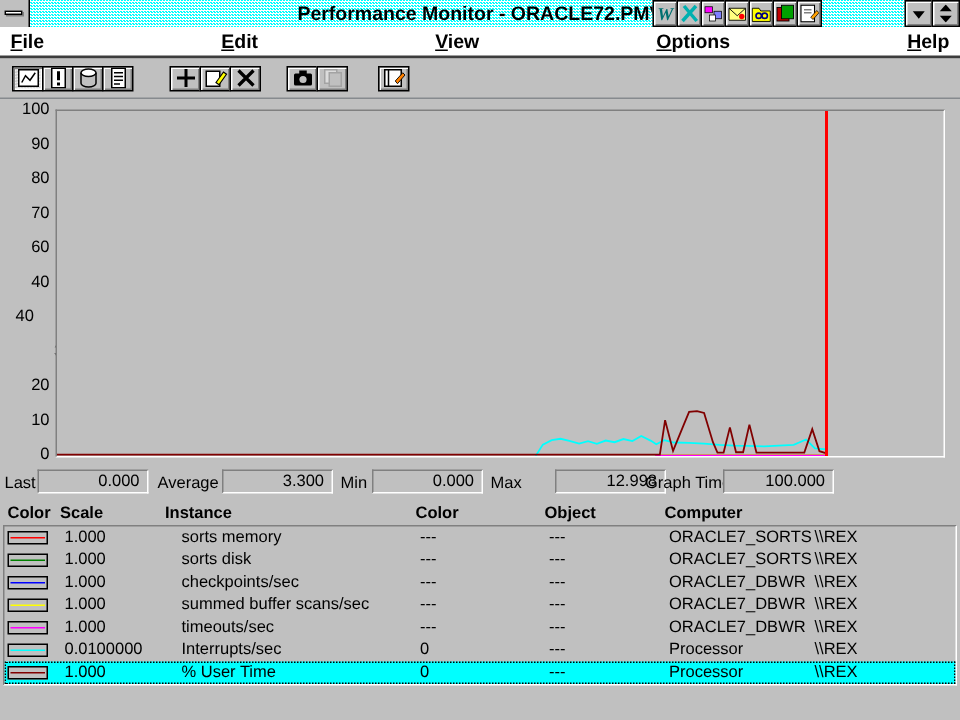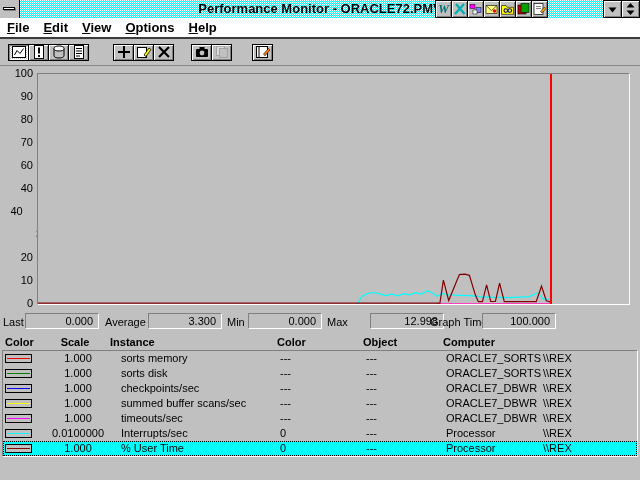--- a/index.html
+++ b/index.html
@@ -36,21 +36,21 @@
   .cap-btn {
     width:19px; height:18px; background:#C0C0C0; border:1px solid #000; margin-left:-1px;
     box-shadow:inset 1px 1px 0 #fff, inset -1px -1px 0 #808080;
     display:flex; align-items:center; justify-content:center; padding:0;
   }
   .office-btn svg, .cap-btn svg, .tool-btn svg { display:block; }
   
   .menubar {
     position:absolute; top:18px; left:0; width:640px; height:21px; background:#FFFFFF;
     border-bottom:2px solid #3c3c3c; display:flex; align-items:center;
-    font-size:13px; font-weight:bold;
+    font-size:13px; font-weight:bold;justify-content:space-between;
   }
   .menu-item { padding:0 7px; height:19px; line-height:19px; cursor:default; }
   .menu-item u { text-underline-offset:1px; }
   
   .toolbar {
     position:absolute; top:39px; left:0; width:640px; height:27px; background:#C0C0C0;
     border-bottom:1px solid #868a8e; display:flex; align-items:center;
   }
   .tb-group { display:flex; }
   .tb-group:nth-child(1){ margin-left:9px; }
@@ -86,21 +86,21 @@
     text-align:right; padding-right:5px; background:#C0C0C0;
     border:1px solid; border-color:#808080 #fff #fff #808080;
   }
   
   .legend-header, .legend-row {
     display:grid; grid-template-columns:40px 70px 167px 86px 80px 97px auto;
     font-size:11px; height:15px; line-height:15px; white-space:nowrap;
   }
   .legend-header { position:absolute; top:335px; left:0; width:640px; font-weight:bold; }
   .lh-color { padding-left:5px; }
-  .col-scale { text-align:center; }
+  .col-scale { text-align:left; }
   .col-counter { padding-left:8px; }
   .legend-list {
     position:absolute; top:350px; left:2px; width:636px; height:107px;
     border:1px solid; border-color:#808080 #fff #fff #808080; overflow:hidden;
   }
   .legend-row.selected { background:#00FFFF; outline:1px dotted #000; outline-offset:-1px; }
   .swatch {
     margin:3px 0 0 2px; width:27px; height:9px; background:#C0C0C0;
     border:1px solid #000; position:relative;
   }

